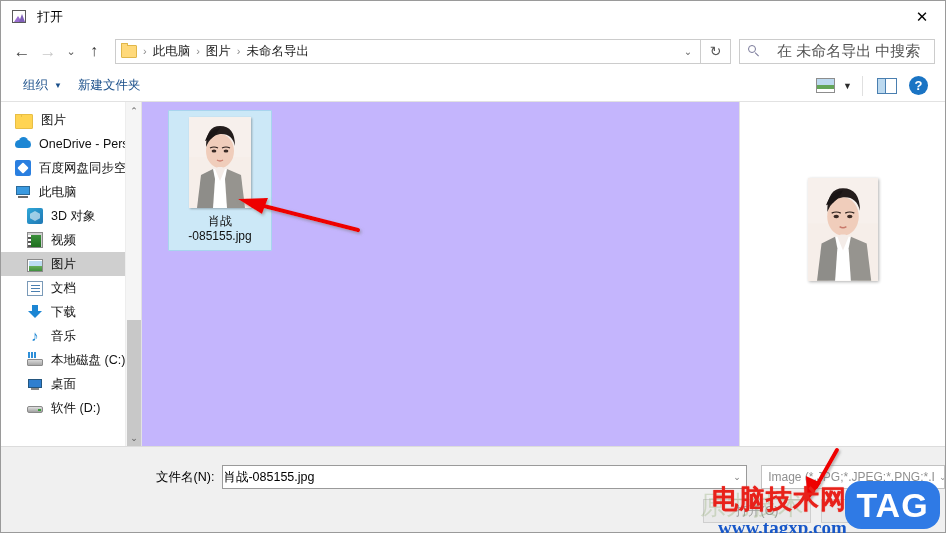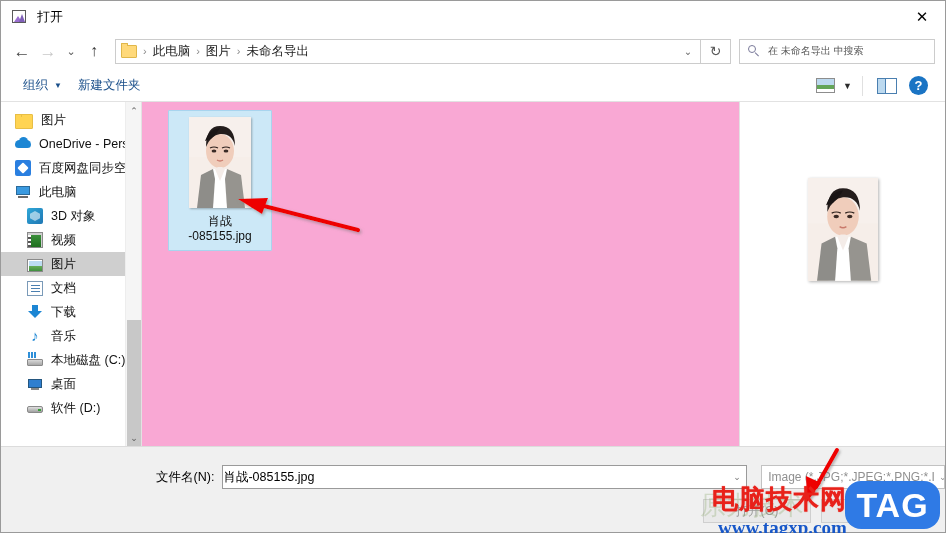--- a/index.html
+++ b/index.html
@@ -186,22 +186,23 @@
     content: "";
     position: absolute;
     left: 7px; top: 7px;
     width: 5px; height: 1.3px;
     background: #7a7a9a;
     transform: rotate(45deg);
     transform-origin: left center;
   }
   .search-ph {
     color: #555;
-    font-size: 10px;
+    font-size: 15px;
     white-space: nowrap;
+    margin-left: 9px;
   }
 
   
   .cmdbar {
     height: 32px;
     flex: 0 0 32px;
     display: flex;
     align-items: center;
     background: #ffffff;
     border-bottom: 1px solid #e2e2e2;
@@ -445,21 +446,21 @@
   .side-divider {
     width: 1px;
     background: #e2e2e2;
     flex: 0 0 1px;
   }
 
   
   .filelist {
     flex: 1 1 auto;
     position: relative;
-    background: #f9a8d4;
+    background: #c4b5fd;
     padding: 8px 0 16px 26px;
     box-sizing: border-box;
   }
   .tile {
     width: 104px;
     padding: 5px 4px 6px 4px;
     background: #cce8f7;
     border: 1px solid #a8d4ee;
     box-sizing: border-box;
     text-align: center;

